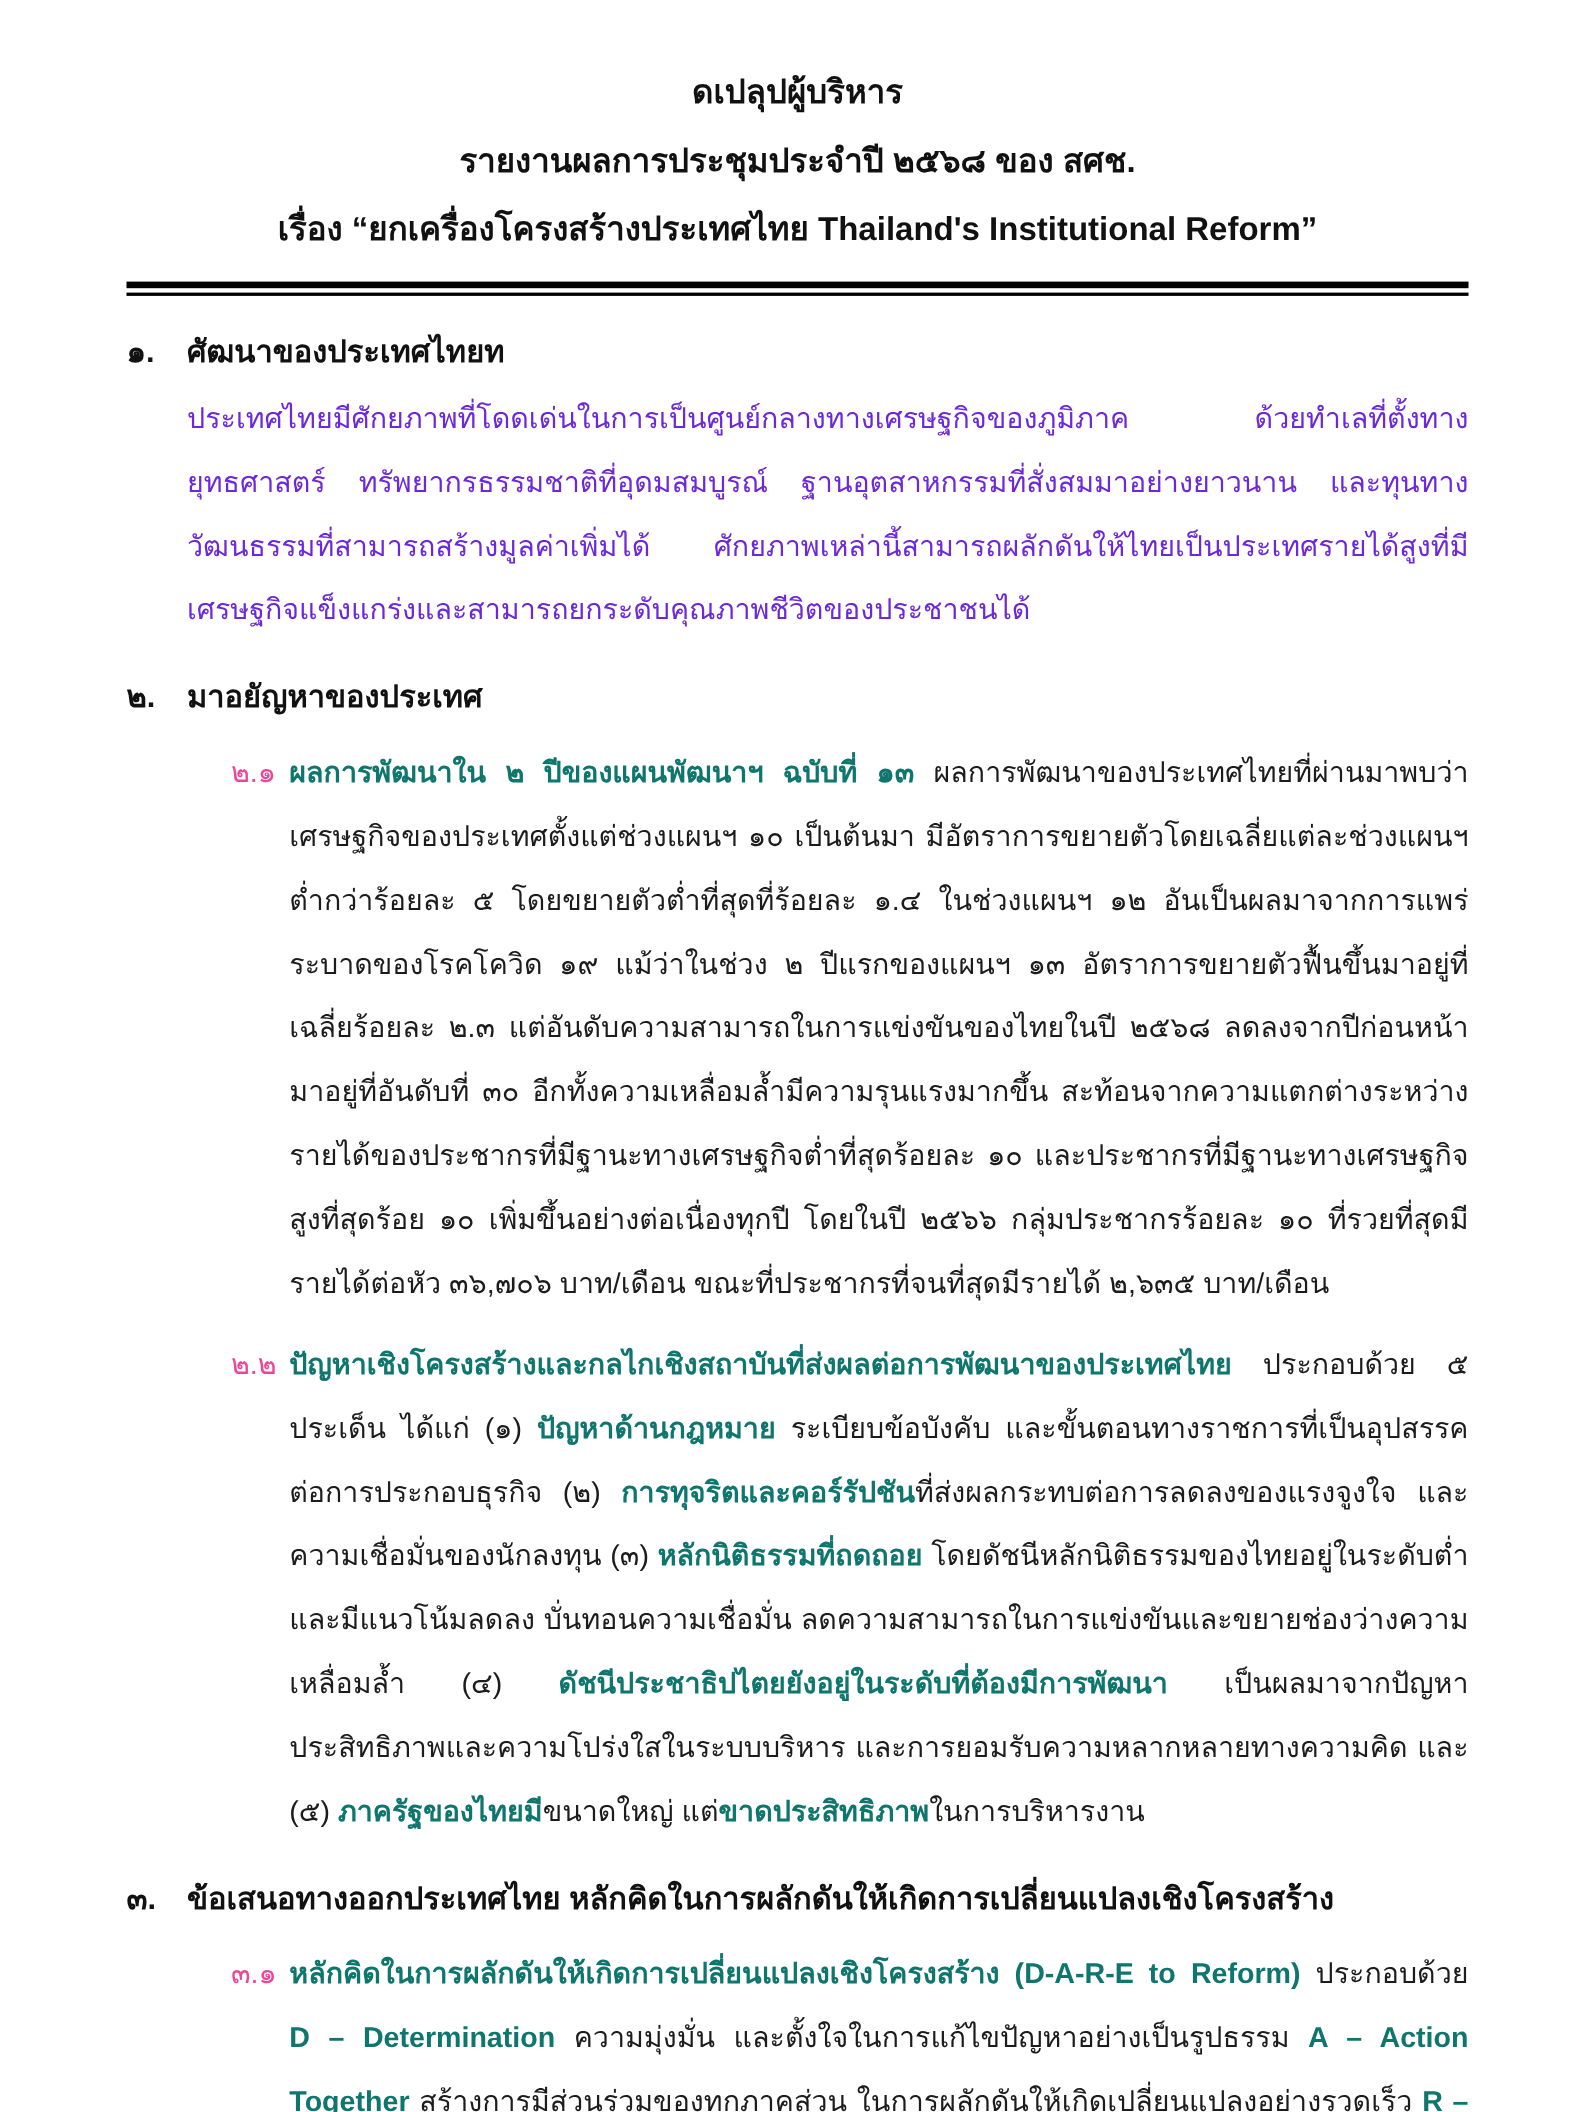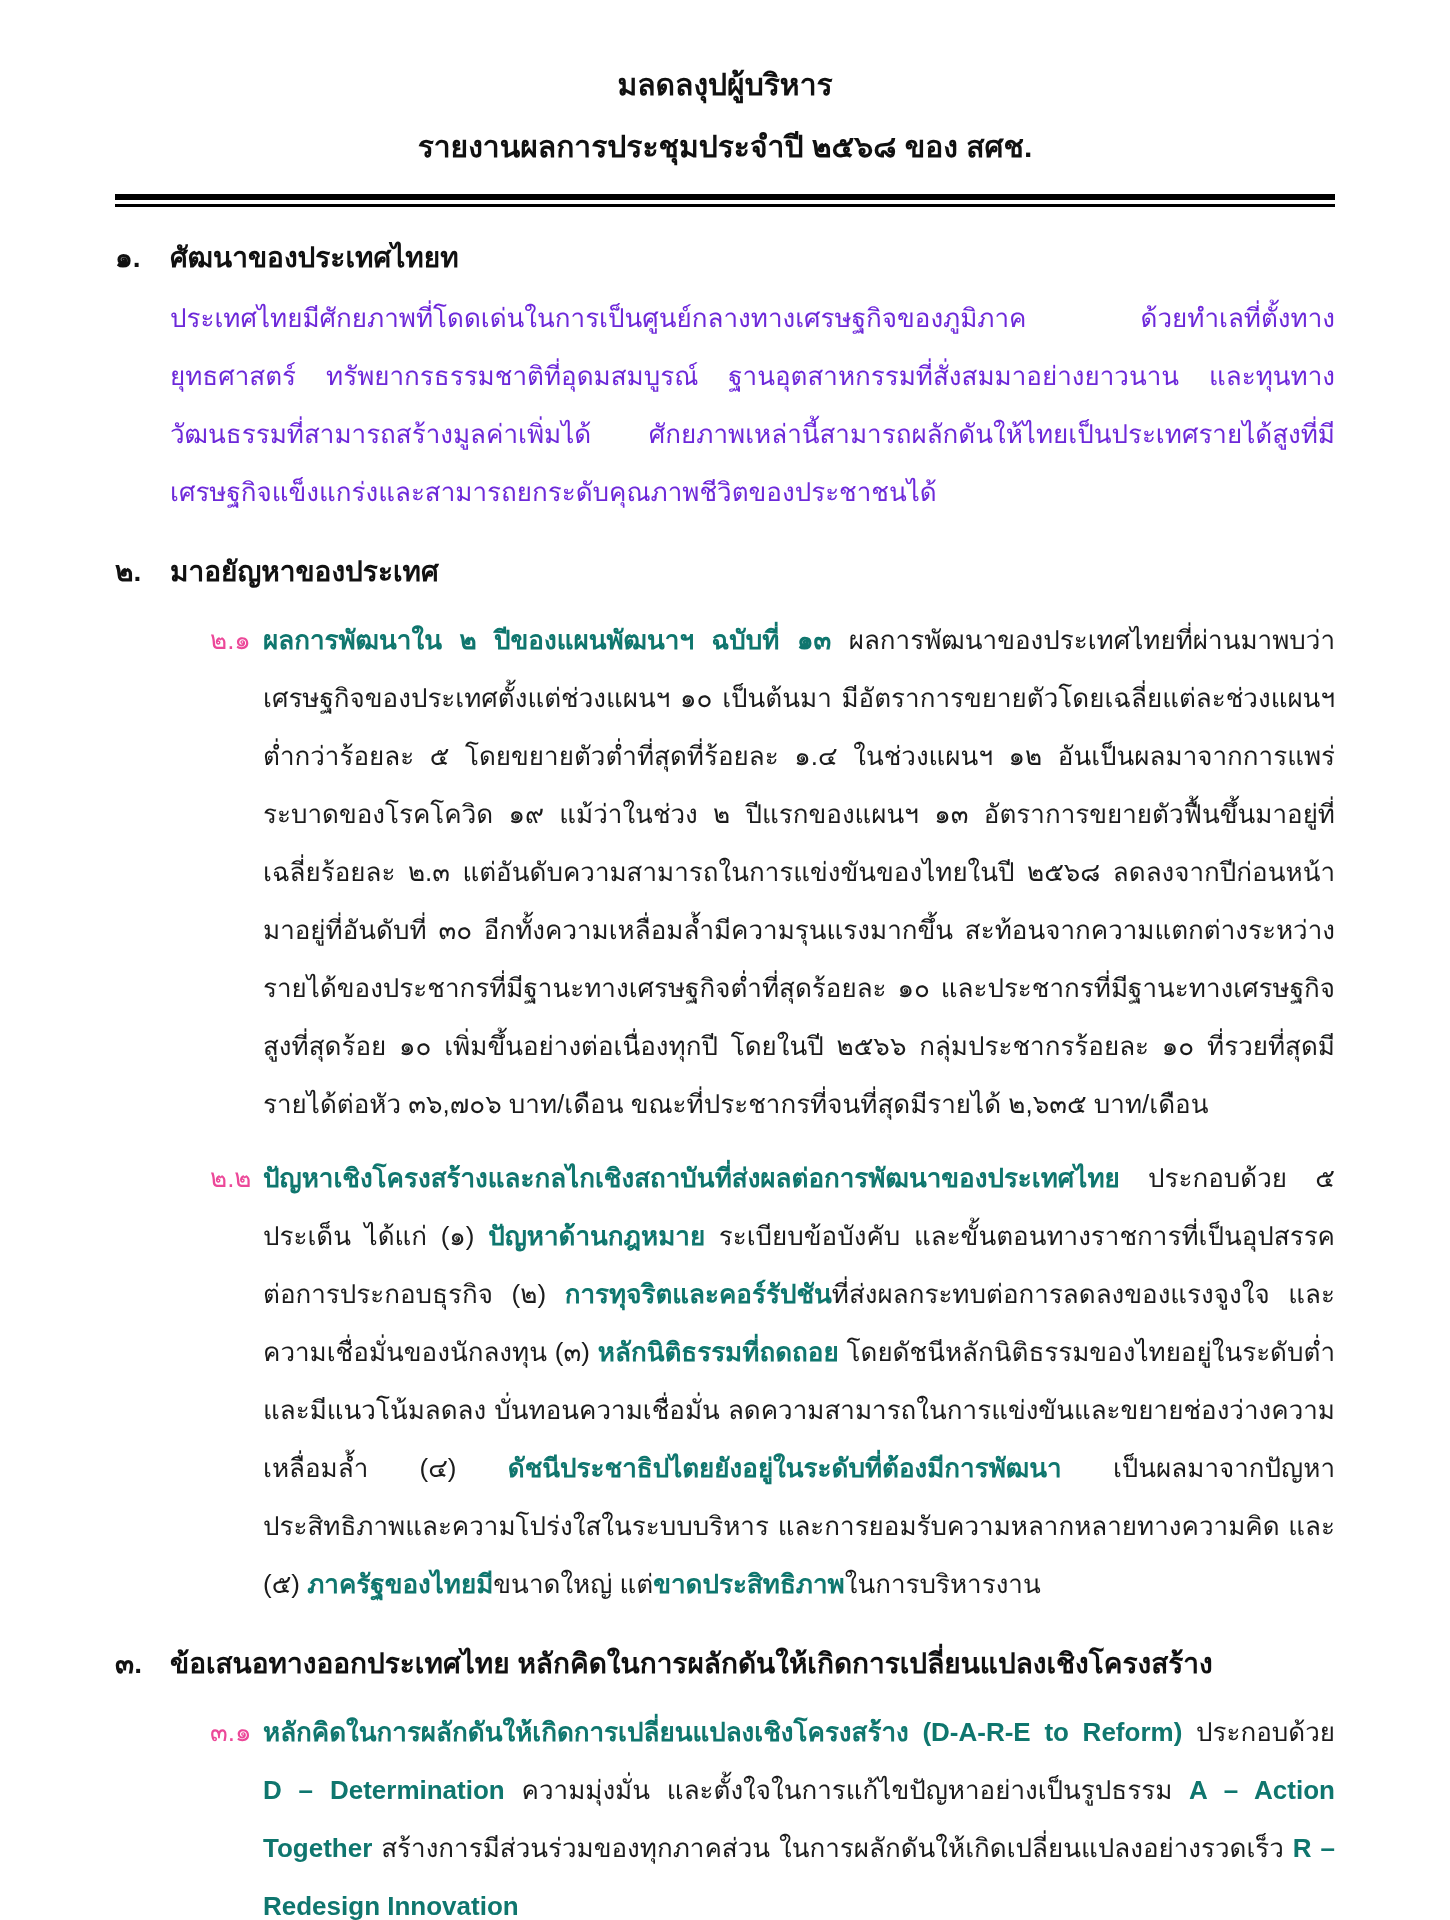--- a/index.html
+++ b/index.html
@@ -25,22 +25,23 @@
   }
   .sub-num{display:inline-block;width:53px;text-indent:0;font-weight:400;color:#ec4899;}
   .b{font-weight:700;color:#0f766e;}
 </style>
 </head>
 <body>
 
 <div class="page">
 
   <header class="title-block">
-    <div class="title-line">มลดลงุปผู้บริหาร</div>
+    <div class="title-line">ดเปลุปผู้บริหาร</div>
     <div class="title-line">รายงานผลการประชุมประจำปี ๒๕๖๘ ของ สศช.</div>
+    <div class="title-line">เรื่อง “ยกเครื่องโครงสร้างประเทศไทย Thailand's Institutional Reform”</div>
   </header>
 
   <div class="rule"></div>
 
   <section class="sec">
     <div class="sec-head">
       <span class="sec-num">๑.</span>
       <span class="sec-title">ศัฒนาของประเทศไทยท</span>
     </div>
     <div class="para"><span>ประเทศไทยมีศักยภาพที่โดดเด่นในการเป็นศูนย์กลางทางเศรษฐกิจของภูมิภาค ด้วยทำเลที่ตั้งทางยุทธศาสตร์ ทรัพยากรธรรมชาติที่อุดมสมบูรณ์ ฐานอุตสาหกรรมที่สั่งสมมาอย่างยาวนาน และทุนทางวัฒนธรรมที่สามารถสร้างมูลค่าเพิ่มได้ ศักยภาพเหล่านี้สามารถผลักดันให้ไทยเป็นประเทศรายได้สูงที่มีเศรษฐกิจแข็งแกร่งและสามารถยกระดับคุณภาพชีวิตของประชาชนได้</span></div>

